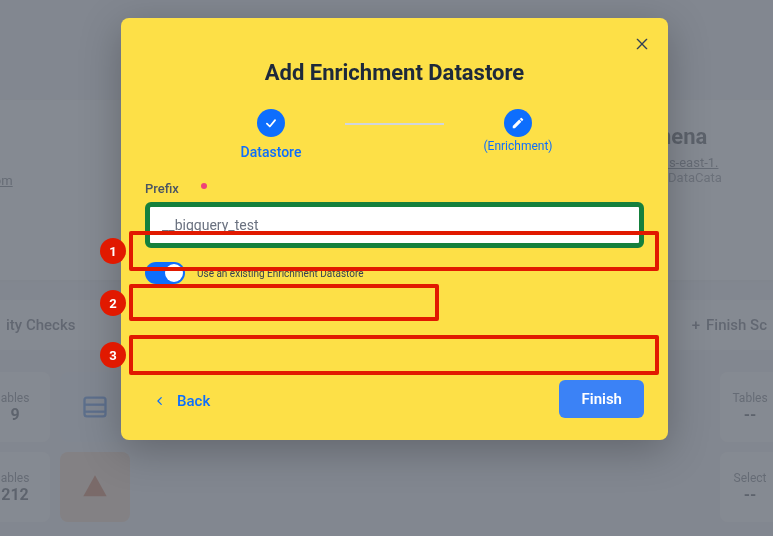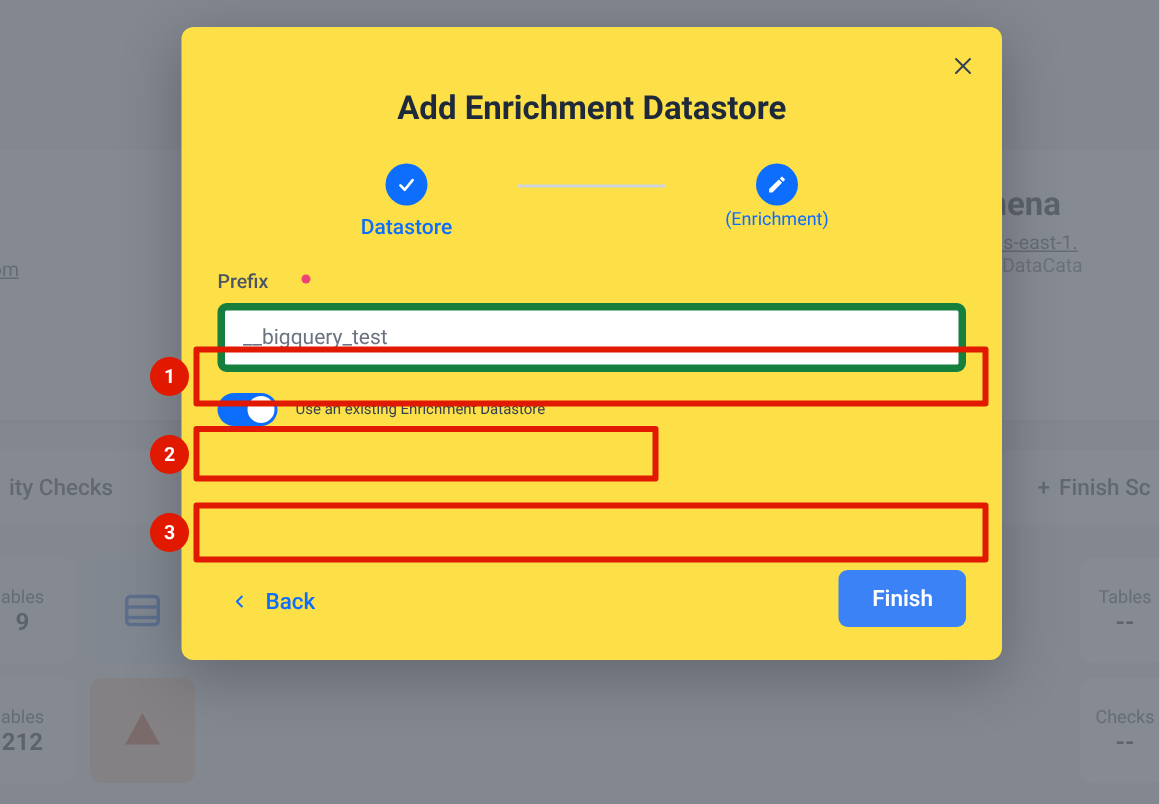--- a/index.html
+++ b/index.html
@@ -190,21 +190,21 @@
     </div>
   </div>
   <div class="bg-tiles right-t" style="top:372px;">
     <div class="bg-tile white" style="width:60px;">
       <div>Tables</div>
       <div class="num">--</div>
     </div>
   </div>
   <div class="bg-tiles right-t" style="top:452px;">
     <div class="bg-tile white" style="width:60px;">
-      <div>Checks</div>
+      <div>Select</div>
       <div class="num">--</div>
     </div>
   </div>
 </div>
 
 <div class="shade"></div>
 
 <div class="modal">
 
   <button class="close-btn">

